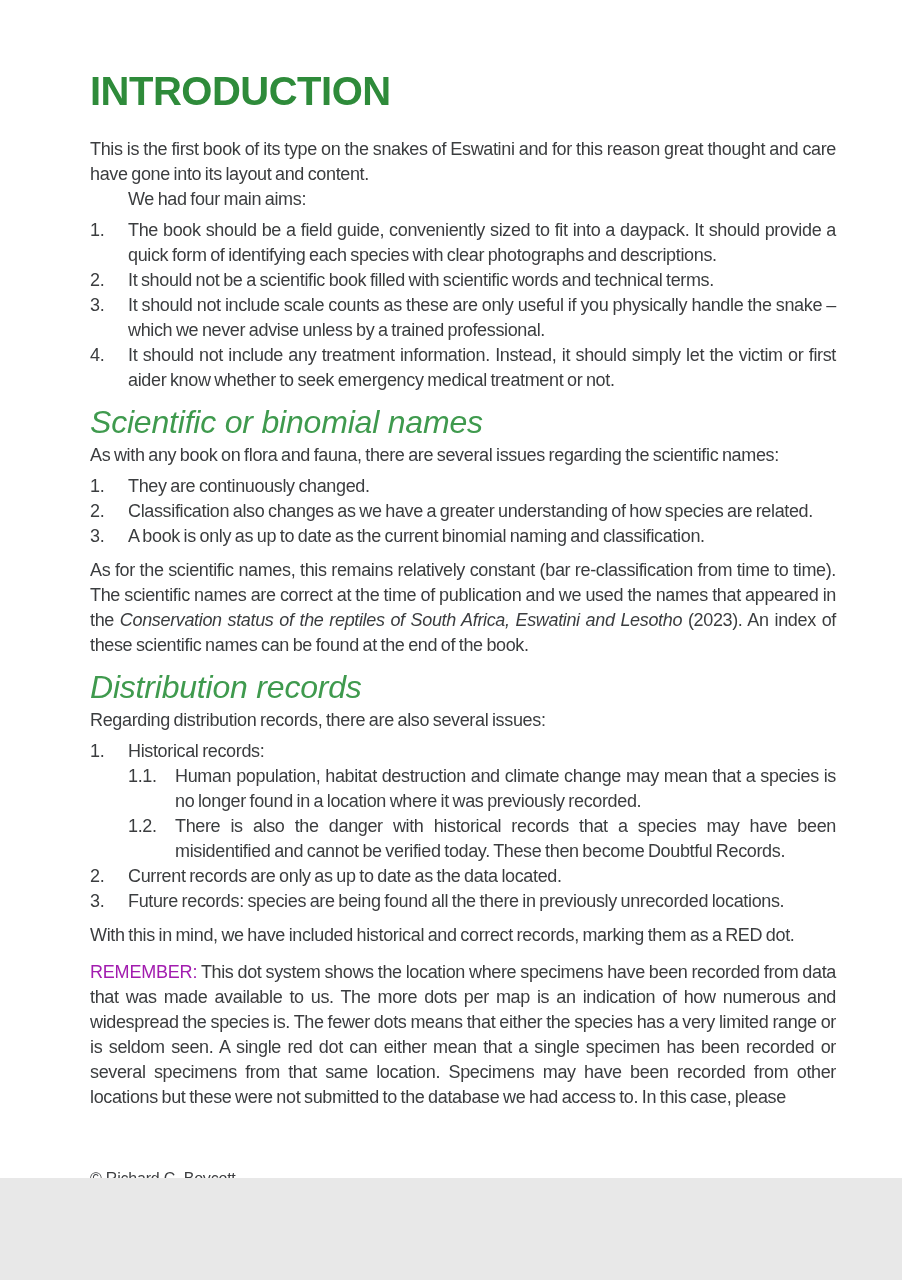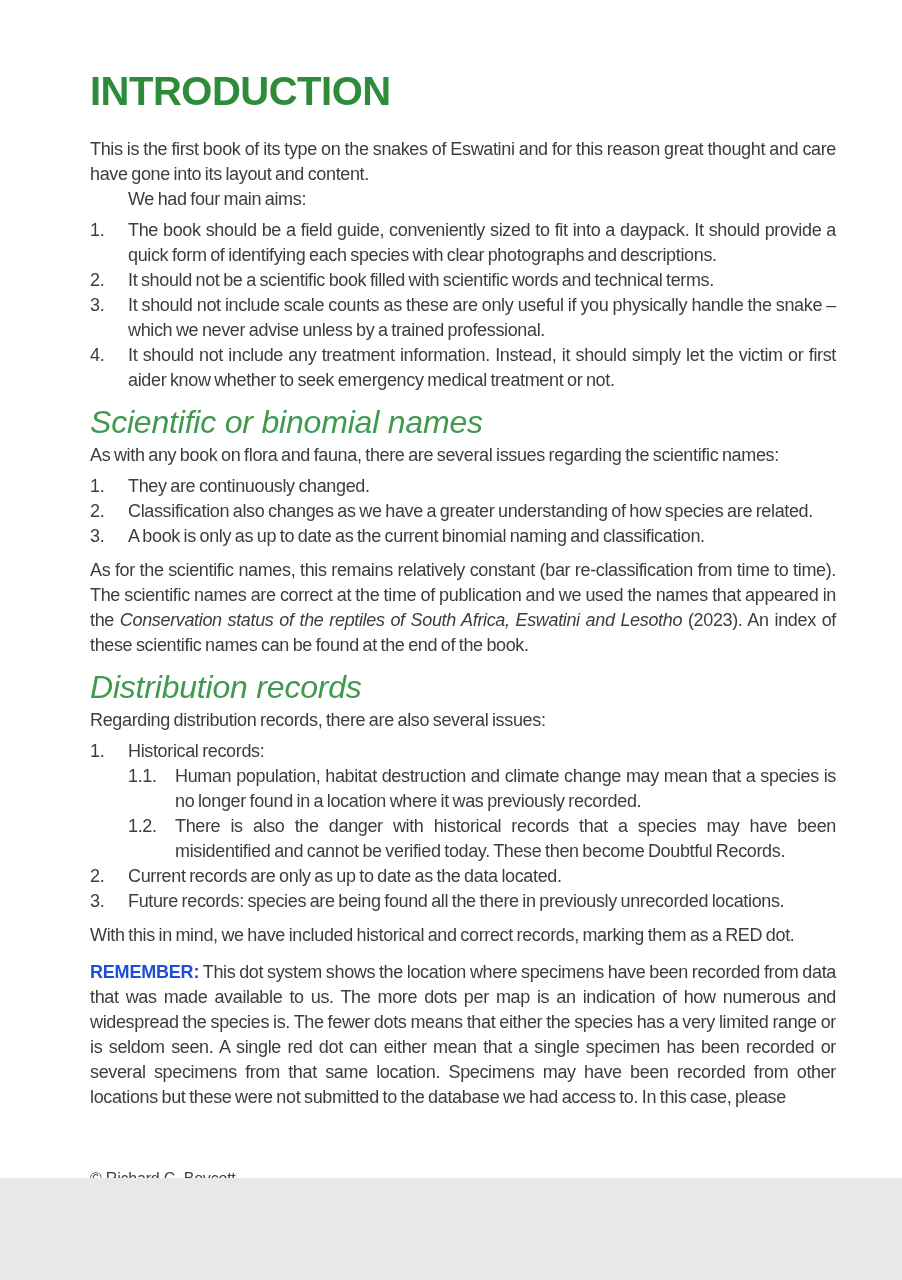--- a/index.html
+++ b/index.html
@@ -50,21 +50,21 @@
   }
   p { margin: 0; }
   .indented { padding-left: 38px; }
   .olist { margin-top: 6px; }
   .li { display: flex; }
   .li .num { width: 38px; flex: none; text-align: left; }
   .li .txt { flex: 1; text-align: justify; }
   .li.sub { padding-left: 38px; }
   .li.sub .num { width: 47px; }
   .after-gap { margin-top: 9px; }
-  .remember-label { color: #1d4ed8; font-weight: bold; letter-spacing: -0.2px; }
+  .remember-label { color: #a21caf; font-weight: normal; letter-spacing: -0.2px; }
   .bold { font-weight: normal; }
   .ital { font-style: italic; }
   .photo-caption {
     position: absolute;
     left: 90px;
     top: 1168px;
     font-size: 16px;
     line-height: 22px;
     letter-spacing: -0.2px;
     color: #3b3d3f;

